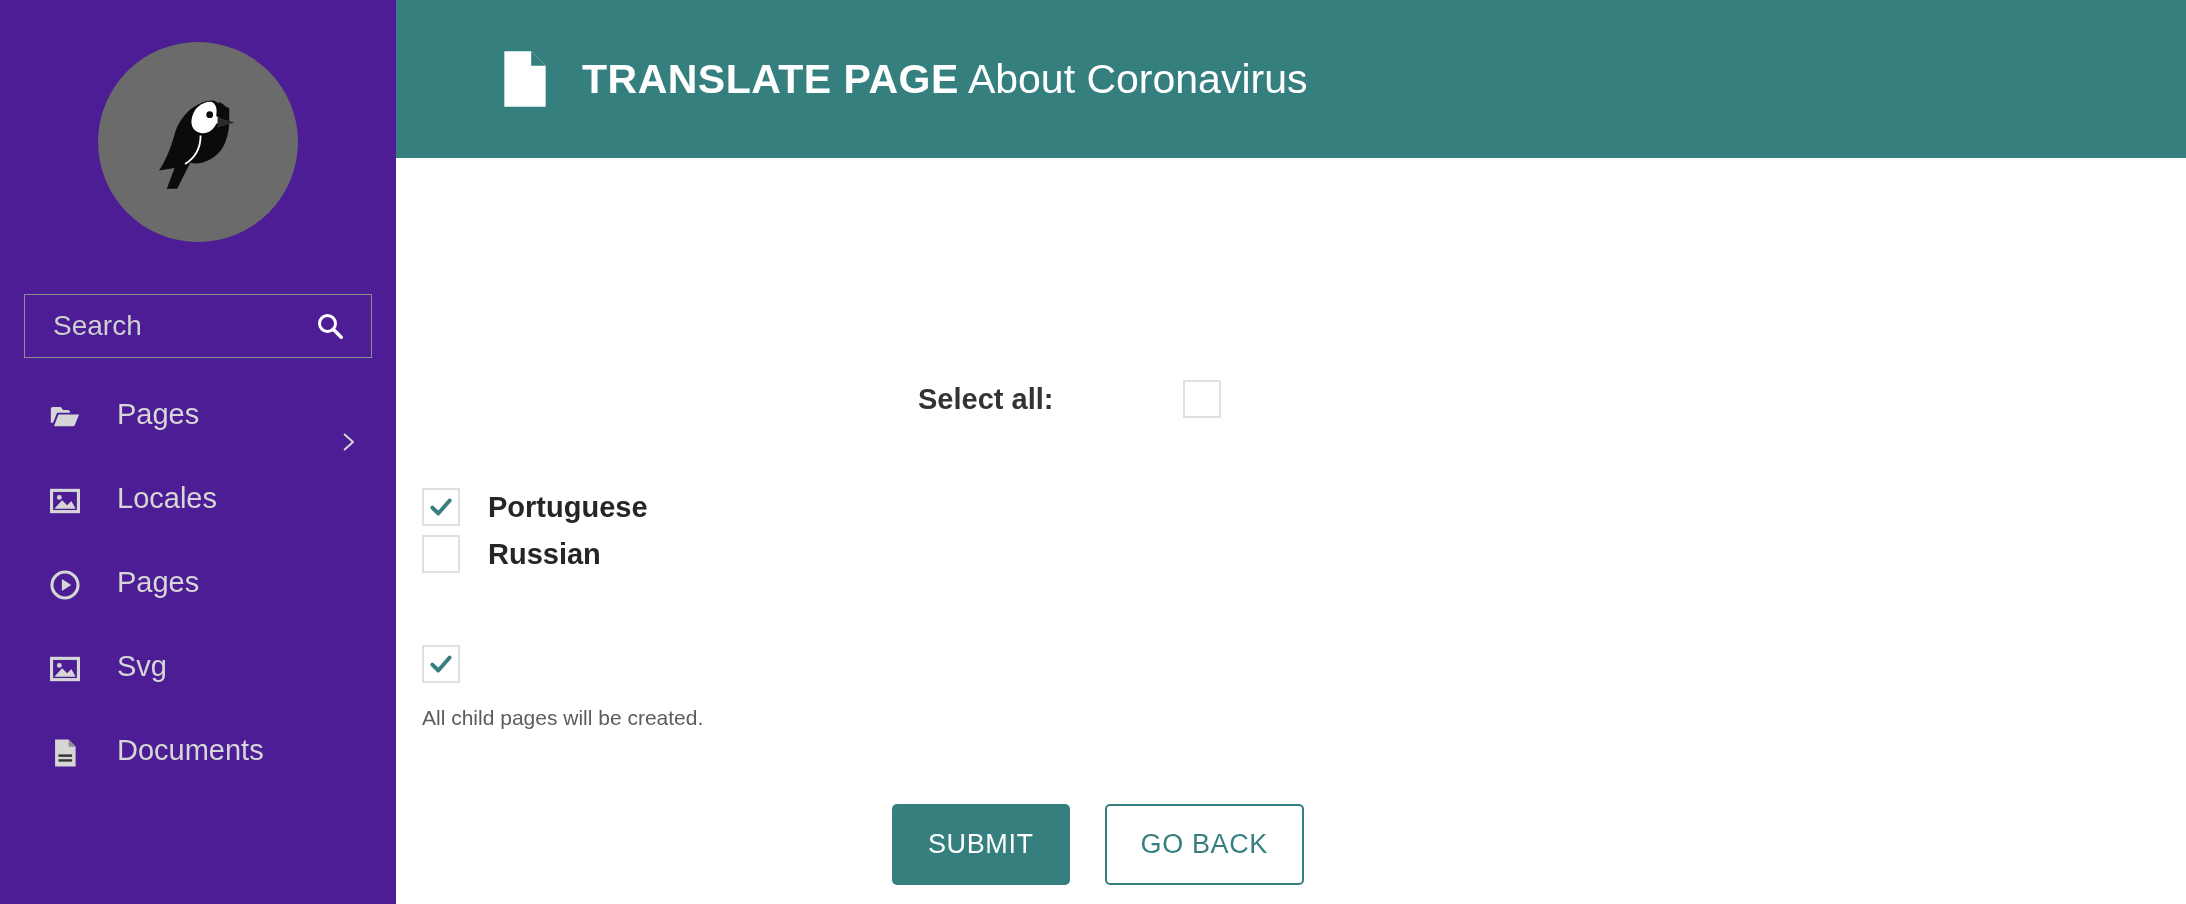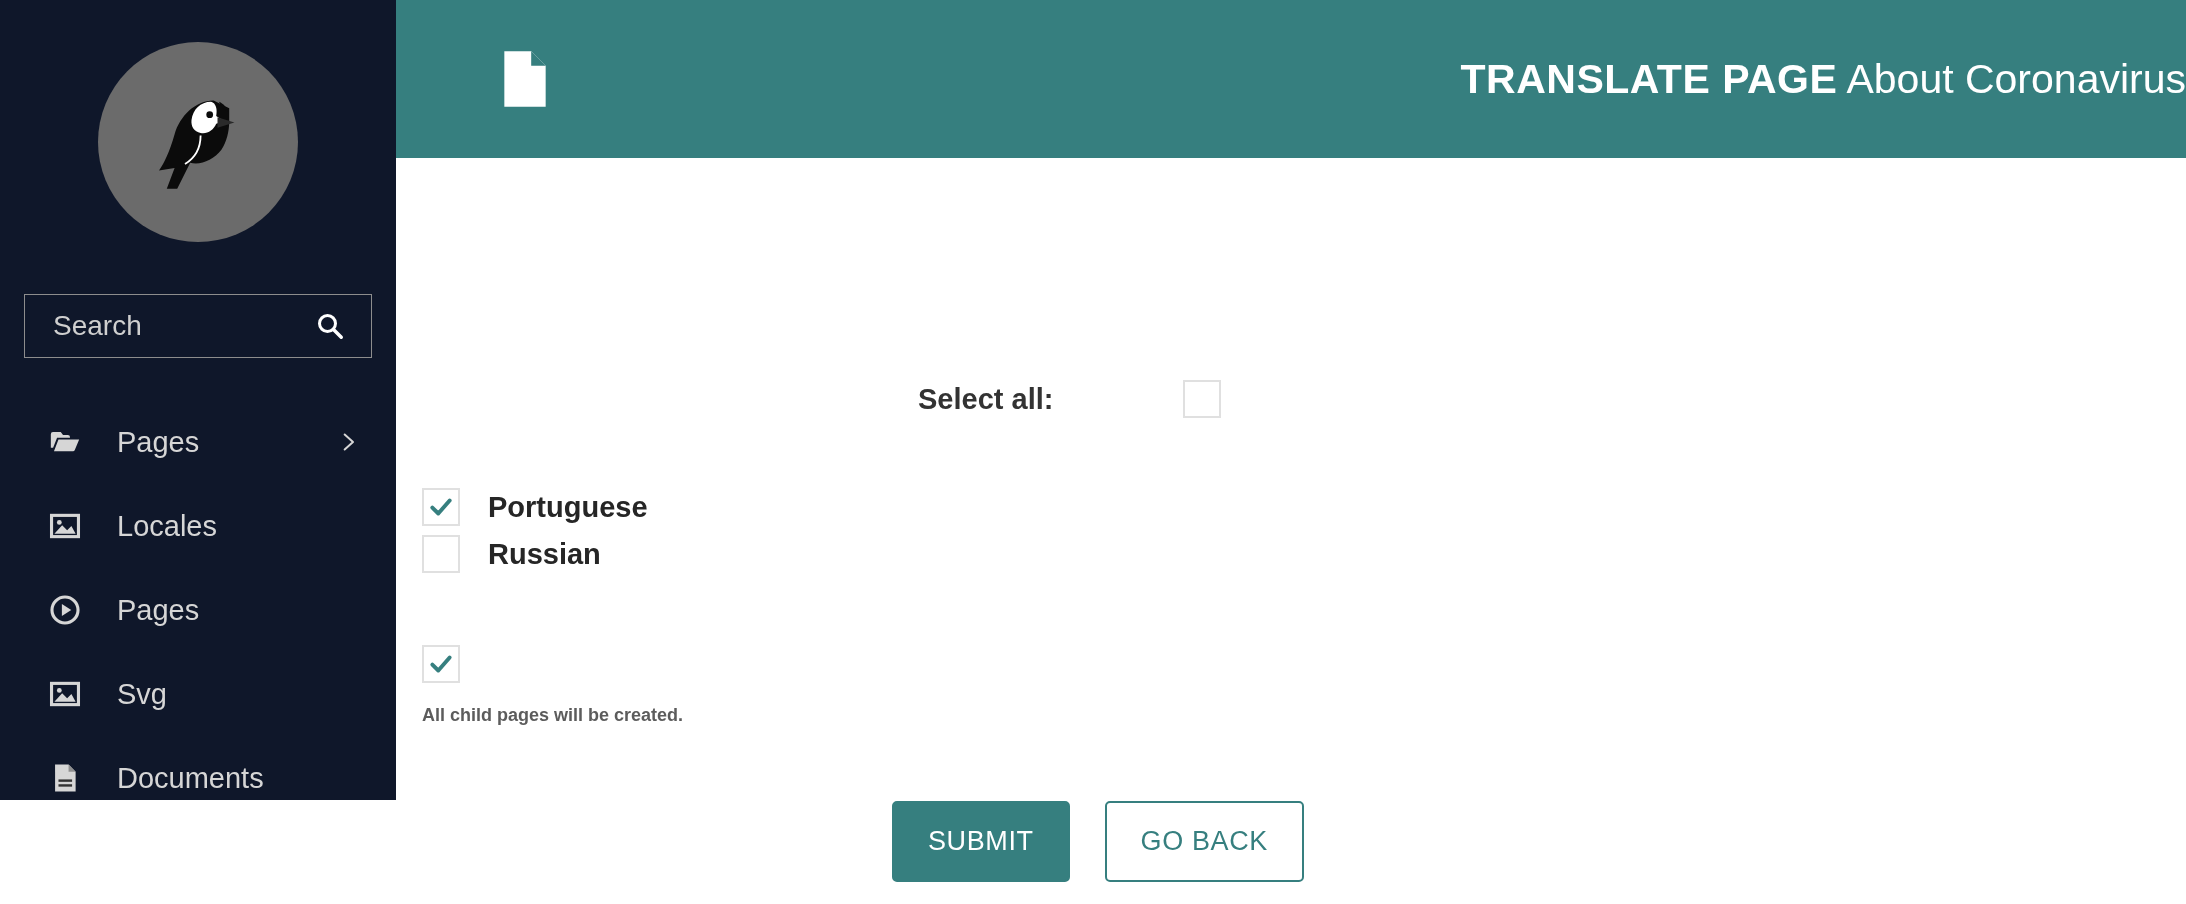--- a/index.html
+++ b/index.html
@@ -15,22 +15,22 @@
   .app {
     position: relative;
     width: 2186px;
     height: 904px;
     display: flex;
   }
 
   
   .sidebar {
     width: 396px;
-    height: 800px;
-    background: #0f172a;
+    height: 904px;
+    background: #4c1d95;
     flex: 0 0 396px;
     position: relative;
     overflow: hidden;
   }
 
   .logo-wrap {
     display: flex;
     justify-content: center;
     padding-top: 42px;
   }
@@ -73,21 +73,21 @@
     top: 50%;
     transform: translateY(-50%);
     width: 30px;
     height: 30px;
     display: block;
   }
 
   .nav { margin-top: 42px; }
   .nav-item {
     display: flex;
-    align-items: center;
+    align-items: flex-start;
     height: 84px;
     padding: 0 30px 0 48px;
     color: #d6d6d6;
     font-size: 29px;
     cursor: pointer;
     position: relative;
   }
   .nav-item .nav-icon {
     width: 34px;
     height: 34px;
@@ -114,21 +114,20 @@
     background: #ffffff;
     position: relative;
   }
 
   .page-header {
     height: 158px;
     background: #367f7f;
     display: flex;
     align-items: center;
     padding-left: 104px;
-    justify-content: space-between;
   }
   .header-icon {
     width: 50px;
     height: 62px;
     flex: 0 0 50px;
     margin-right: 32px;
     display: block;
   }
   .header-title {
     color: #ffffff;
@@ -183,25 +182,24 @@
   .option-row:last-child { margin-bottom: 0; }
   .option-label {
     margin-left: 28px;
     font-size: 29px;
     font-weight: bold;
     color: #262626;
     line-height: 1;
   }
 
   .help-text {
-    font-size: 18px;
+    font-size: 21px;
     color: #5c5c5c;
     margin-top: 22px;
     line-height: 1.2;
-    font-weight: bold;
   }
 
   
   .row-select-all { margin-top: 162px; }
   .row-locales { margin-top: 70px; }
   .row-subtree { margin-top: 72px; }
 
   .actions {
     display: flex;
     align-items: center;

